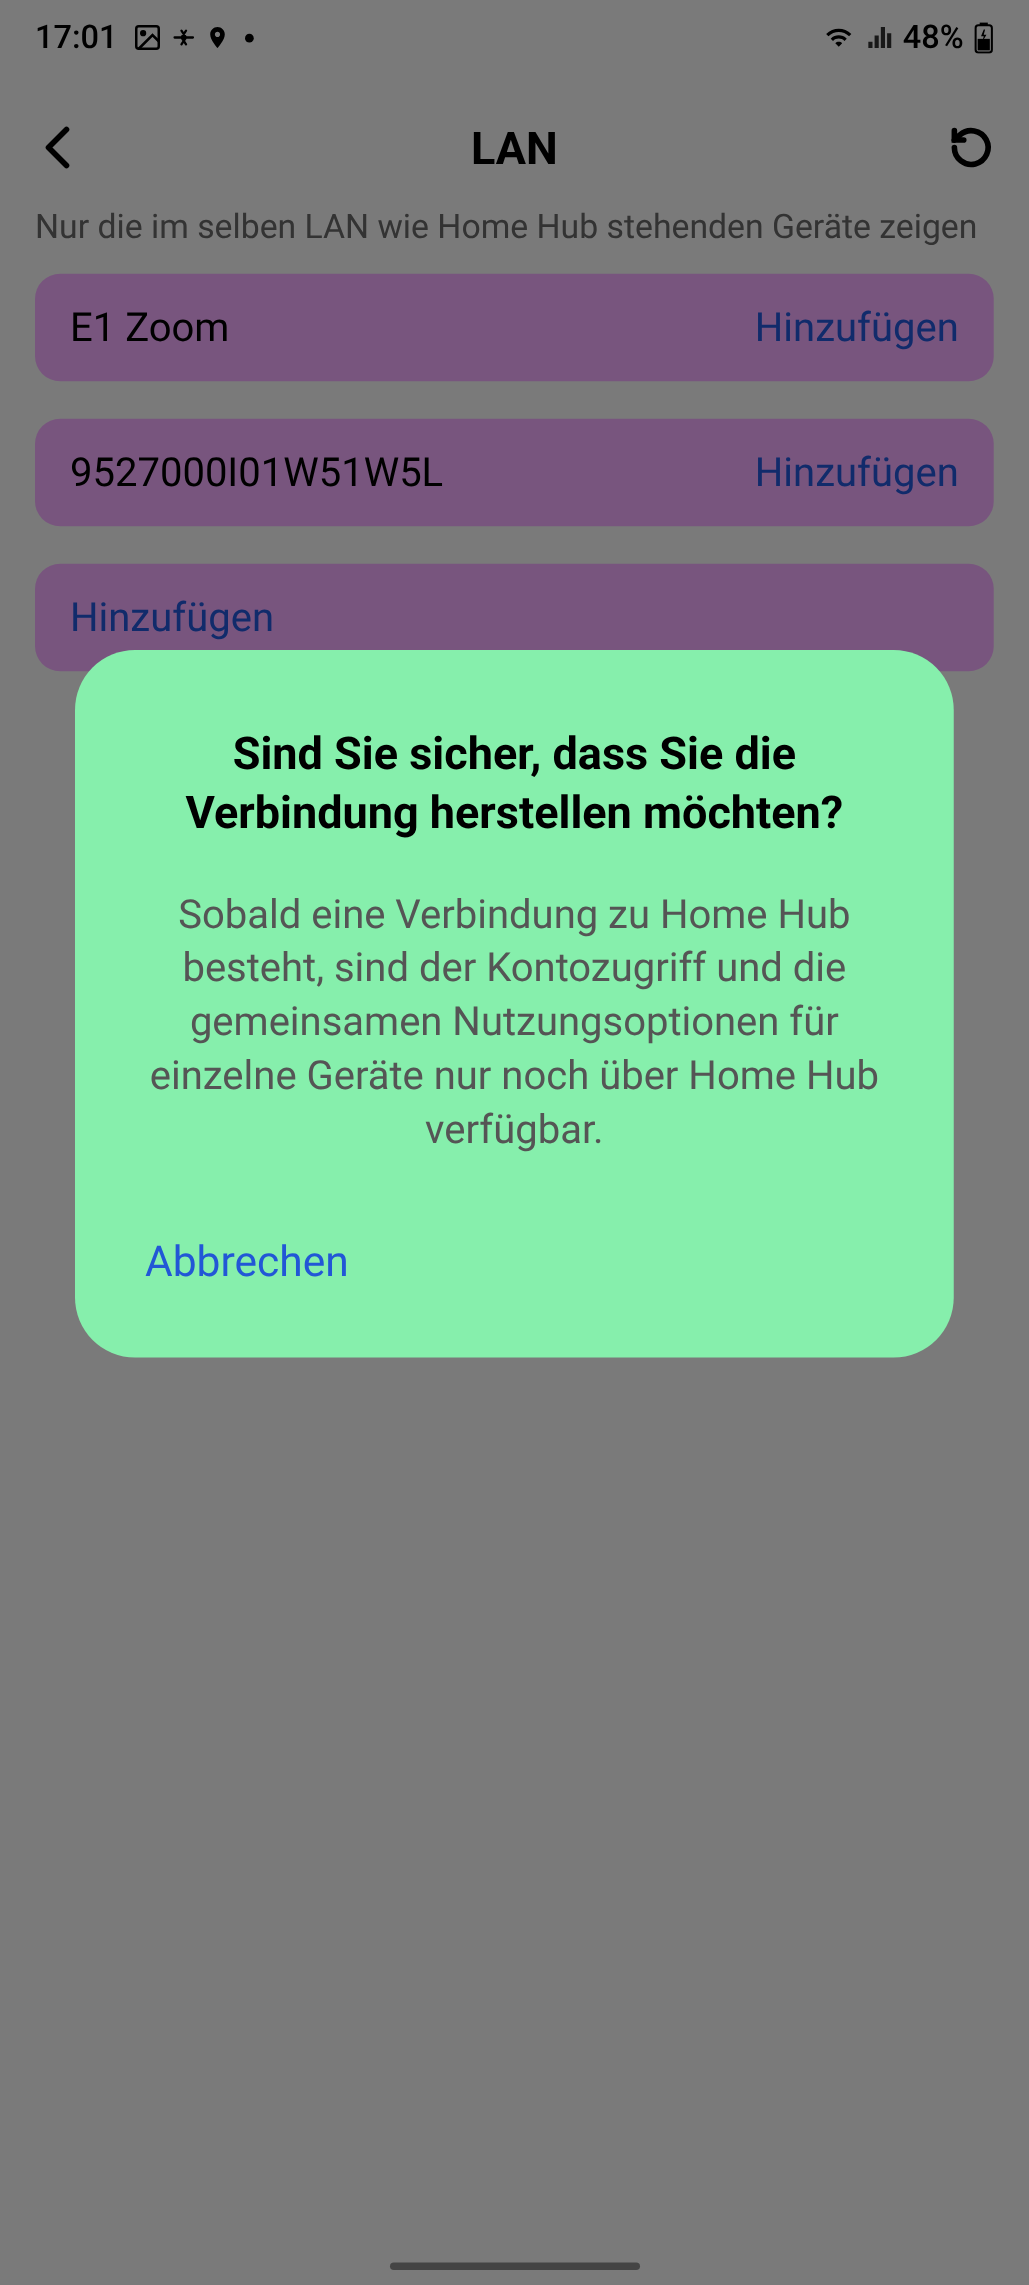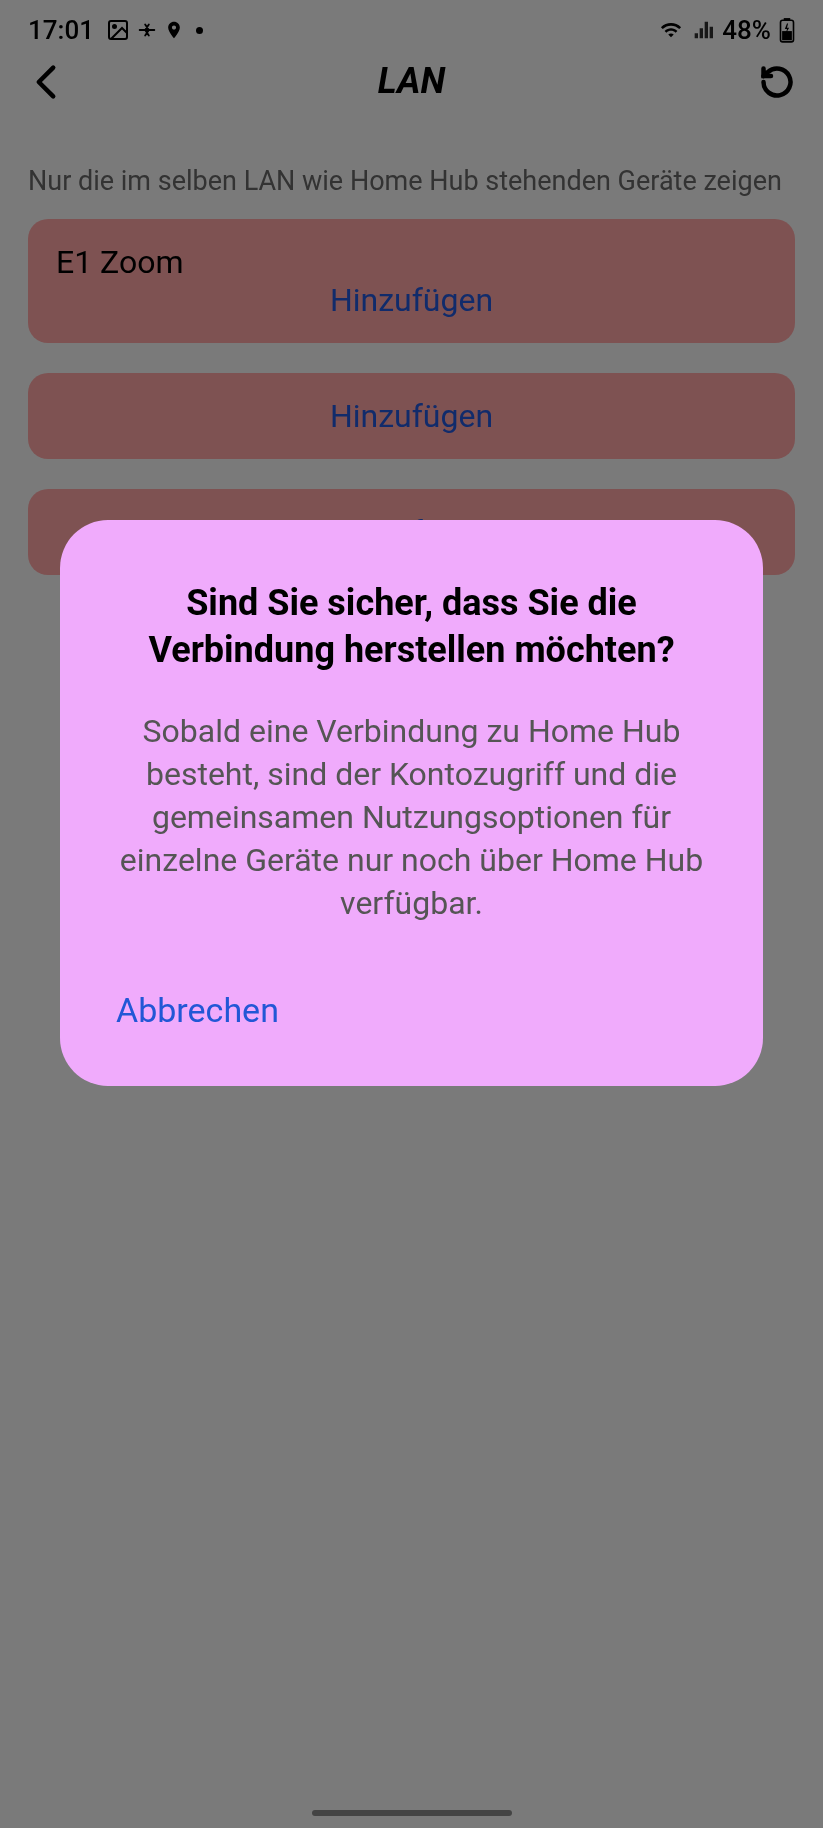--- a/index.html
+++ b/index.html
@@ -41,24 +41,23 @@
     
     .status-icons {
       display: flex;
       align-items: center;
       gap: 6px;
     }
     
     .app-header {
       height: 80px;
       display: flex;
-      align-items: flex-start;
+      align-items: flex-end;
       justify-content: space-between;
       padding: 0 24px;
-      font-style: italic;
     }
     
     .back-btn {
       width: 44px;
       height: 44px;
       display: flex;
       align-items: center;
       justify-content: center;
     }
     
@@ -94,27 +93,26 @@
       font-size: 27px;
       color: #666;
       line-height: 1.3;
     }
     
     .device-list {
       padding: 0 28px;
     }
     
     .device-item {
-      background: #fca5a5;
+      background: #f0abfc;
       border-radius: 20px;
       padding: 24px 28px;
       margin-bottom: 30px;
       display: flex;
       justify-content: space-between;
-      flex-direction: column;
     }
     
     .device-name {
       font-size: 32px;
       color: #000;
     }
     
     .add-btn {
       font-size: 32px;
       color: #2257d6;
@@ -130,21 +128,21 @@
       bottom: 0;
       background: rgba(0, 0, 0, 0.5);
       z-index: 10;
     }
     
     .dialog {
       position: absolute;
       top: 520px;
       left: 60px;
       right: 60px;
-      background: #f0abfc;
+      background: #86efac;
       border-radius: 48px;
       padding: 60px 40px 48px;
       z-index: 20;
     }
     
     .dialog-title {
       font-size: 36px;
       font-weight: 700;
       color: #000;
       text-align: center;
@@ -245,20 +243,21 @@
 </div>
 
 <div class="description">Nur die im selben LAN wie Home Hub stehenden Geräte zeigen</div>
 
 <div class="device-list">
   <div class="device-item">
     <span class="device-name">E1 Zoom</span>
     <button class="add-btn">Hinzufügen</button>
   </div>
   <div class="device-item">
+    <span class="device-name">9527000I01W51W5L</span>
     <button class="add-btn">Hinzufügen</button>
   </div>
   <div class="device-item">
     <button class="add-btn">Hinzufügen</button>
   </div>
 </div>
 
 <div class="overlay"></div>
 
 <div class="dialog">

